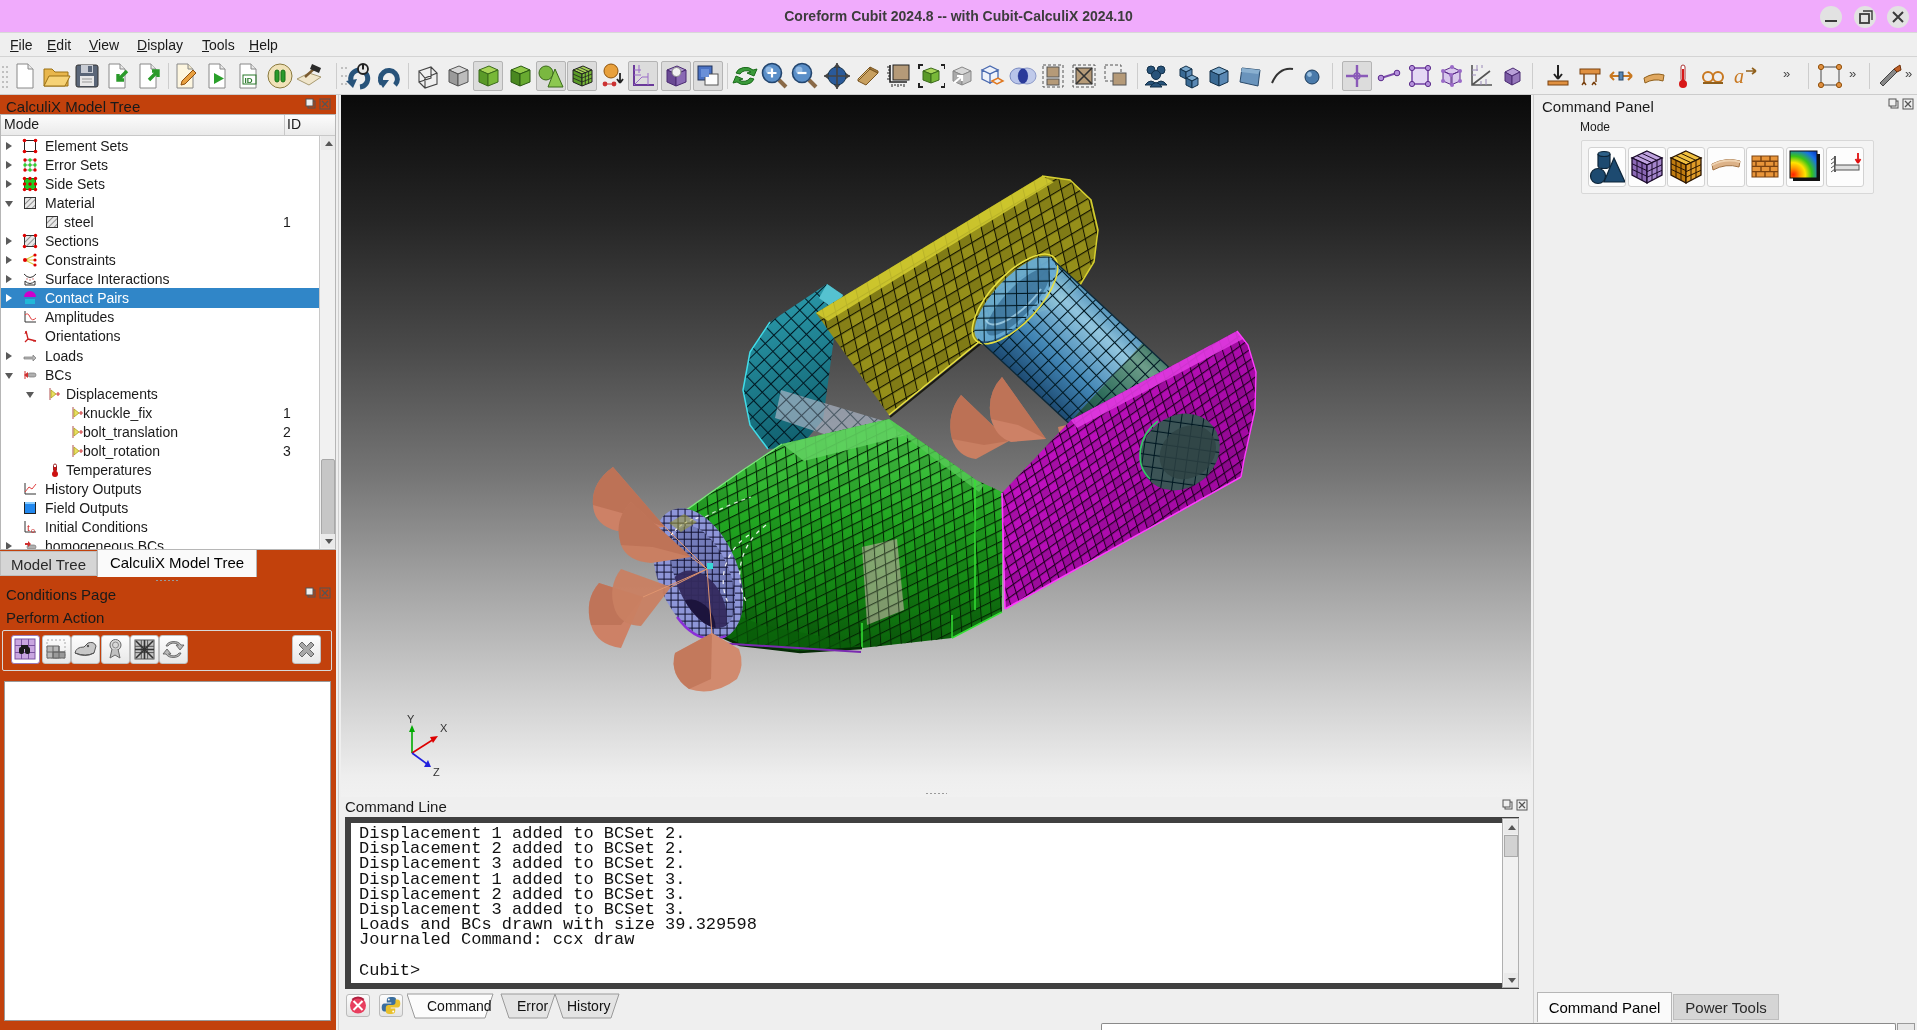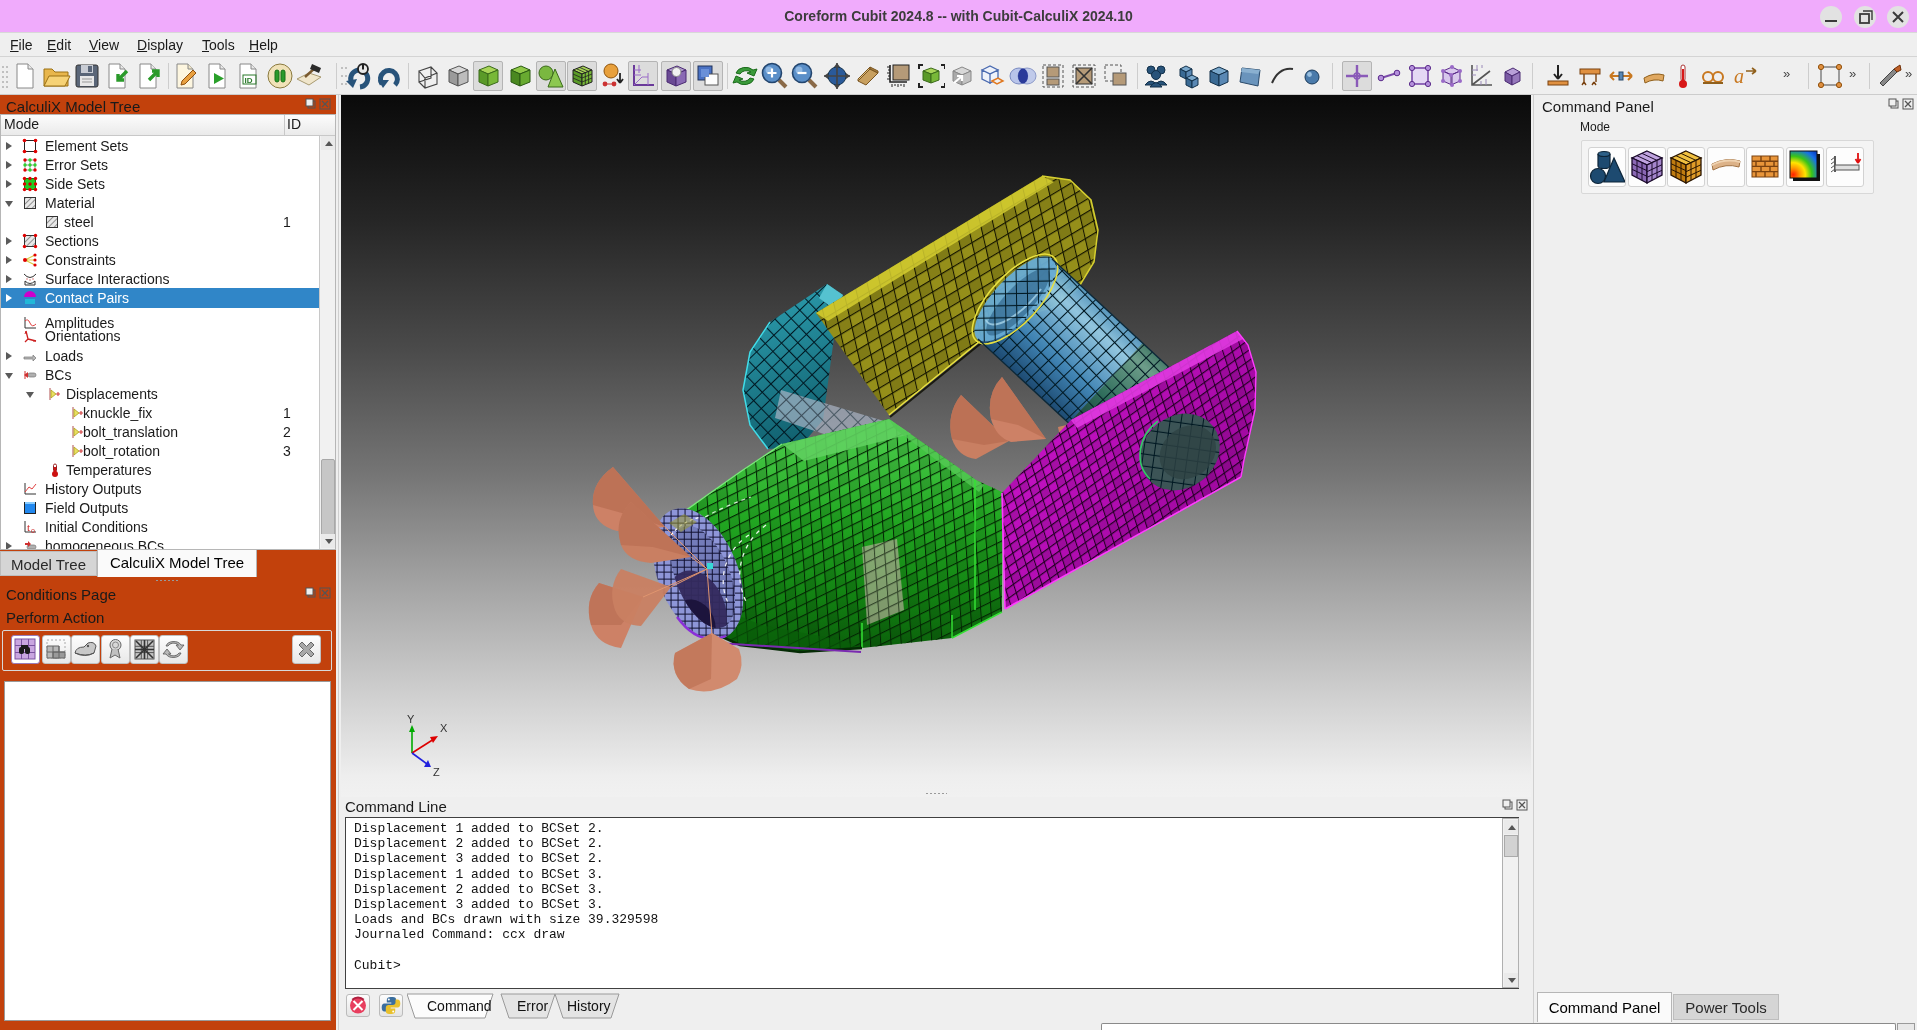--- a/index.html
+++ b/index.html
@@ -33,21 +33,21 @@
 
 .sbar{position:absolute;background:#f1f1f1;border-left:1px solid #c8c8c8}
 .sarr{position:absolute;left:1px;width:14px;height:14px;background:#eaeaea;text-align:center}
 .arrglyph{width:0;height:0;position:absolute;left:4px}
 .up{border-bottom:5px solid #555;border-left:4px solid transparent;border-right:4px solid transparent;top:5px}
 .dn{border-top:5px solid #555;border-left:4px solid transparent;border-right:4px solid transparent;top:5px}
 
 #vp{left:341px;top:95px;width:1190px;height:702px;background:linear-gradient(to bottom,#0a0a0a 0%,#262626 18%,#4a4a4a 36%,#757575 54%,#a4a4a4 70%,#cecece 85%,#eeeeee 97%,#f1f1f1 100%)}
 
 #cmddock{left:341px;top:797px;width:1190px;height:225px;background:#efefef}
-.cmdtext{position:absolute;left:4px;top:20px;width:1174px;height:172px;background:#fff;border:1px solid #404040;font-family:"Liberation Mono",monospace;font-size:13px;line-height:15.2px;padding:3px 0 0 8px;color:#111}
+.cmdtext{position:absolute;left:4px;top:20px;width:1174px;height:172px;background:#fff;border:6px solid #404040;font-family:"Liberation Mono",monospace;font-size:17px;line-height:15.2px;padding:3px 0 0 8px;color:#111}
 
 #rightdock{left:1536px;top:95px;width:381px;height:935px;background:#efefef}
 .modebtn{position:absolute;top:52px;width:38px;height:40px;background:#fdfdfd;border:1px solid #d2d2d2;border-radius:3px}
 .pabtn{position:absolute;top:540px;width:29px;height:29px;background:linear-gradient(#fdfdfd,#e8e8e8);border:1px solid #c0c0c0;border-radius:3px}
 </style></head>
 <body>
 
 <div class="abs titlebar"><span class="t">Coreform Cubit 2024.8 -- with Cubit-CalculiX 2024.10</span></div>
 <svg class="abs" style="left:1814px;top:5px" width="100" height="24">
 <circle cx="17" cy="12" r="11" fill="#e2e2e2"></circle>
@@ -544,21 +544,21 @@
           <span class="lbl" style="left:44px">Surface Interactions</span>
         </div>
 <div class="trow sel" style="top:152px;height:20px">
           <i class="exp c" style="left:5px;border-left-color:#fff"></i>
           <svg class="ticon16" style="left:21px">
             <path d="M2 7 a6 6 0 0 1 12 0 z" fill="#cc00cc"></path>
             <rect x="3" y="9" width="10" height="5" fill="#22b8d8"></rect>
           </svg>
           <span class="lbl" style="left:44px">Contact Pairs</span>
         </div>
-<div class="trow" style="top:177px">
+<div class="trow" style="top:171px">
           <svg class="ticon16" style="left:21px">
             <path d="M3 2 v11 h11" fill="none" stroke="#333"></path>
             <path d="M3 6 q3 -3 5 2 t6 1" fill="none" stroke="#e04040" stroke-width="1"></path>
           </svg>
           <span class="lbl" style="left:44px">Amplitudes</span>
         </div>
 <div class="trow" style="top:190px">
           <svg class="ticon16" style="left:21px">
             <path d="M4 3 l2 8 M6 11 l8 2 M6 11 l-3 3" stroke="#cc2020" stroke-width="1.3" fill="none"></path>
             <path d="M4 3 l-1 3 M14 13 l-3 0" stroke="#cc2020" stroke-width="1"></path>

